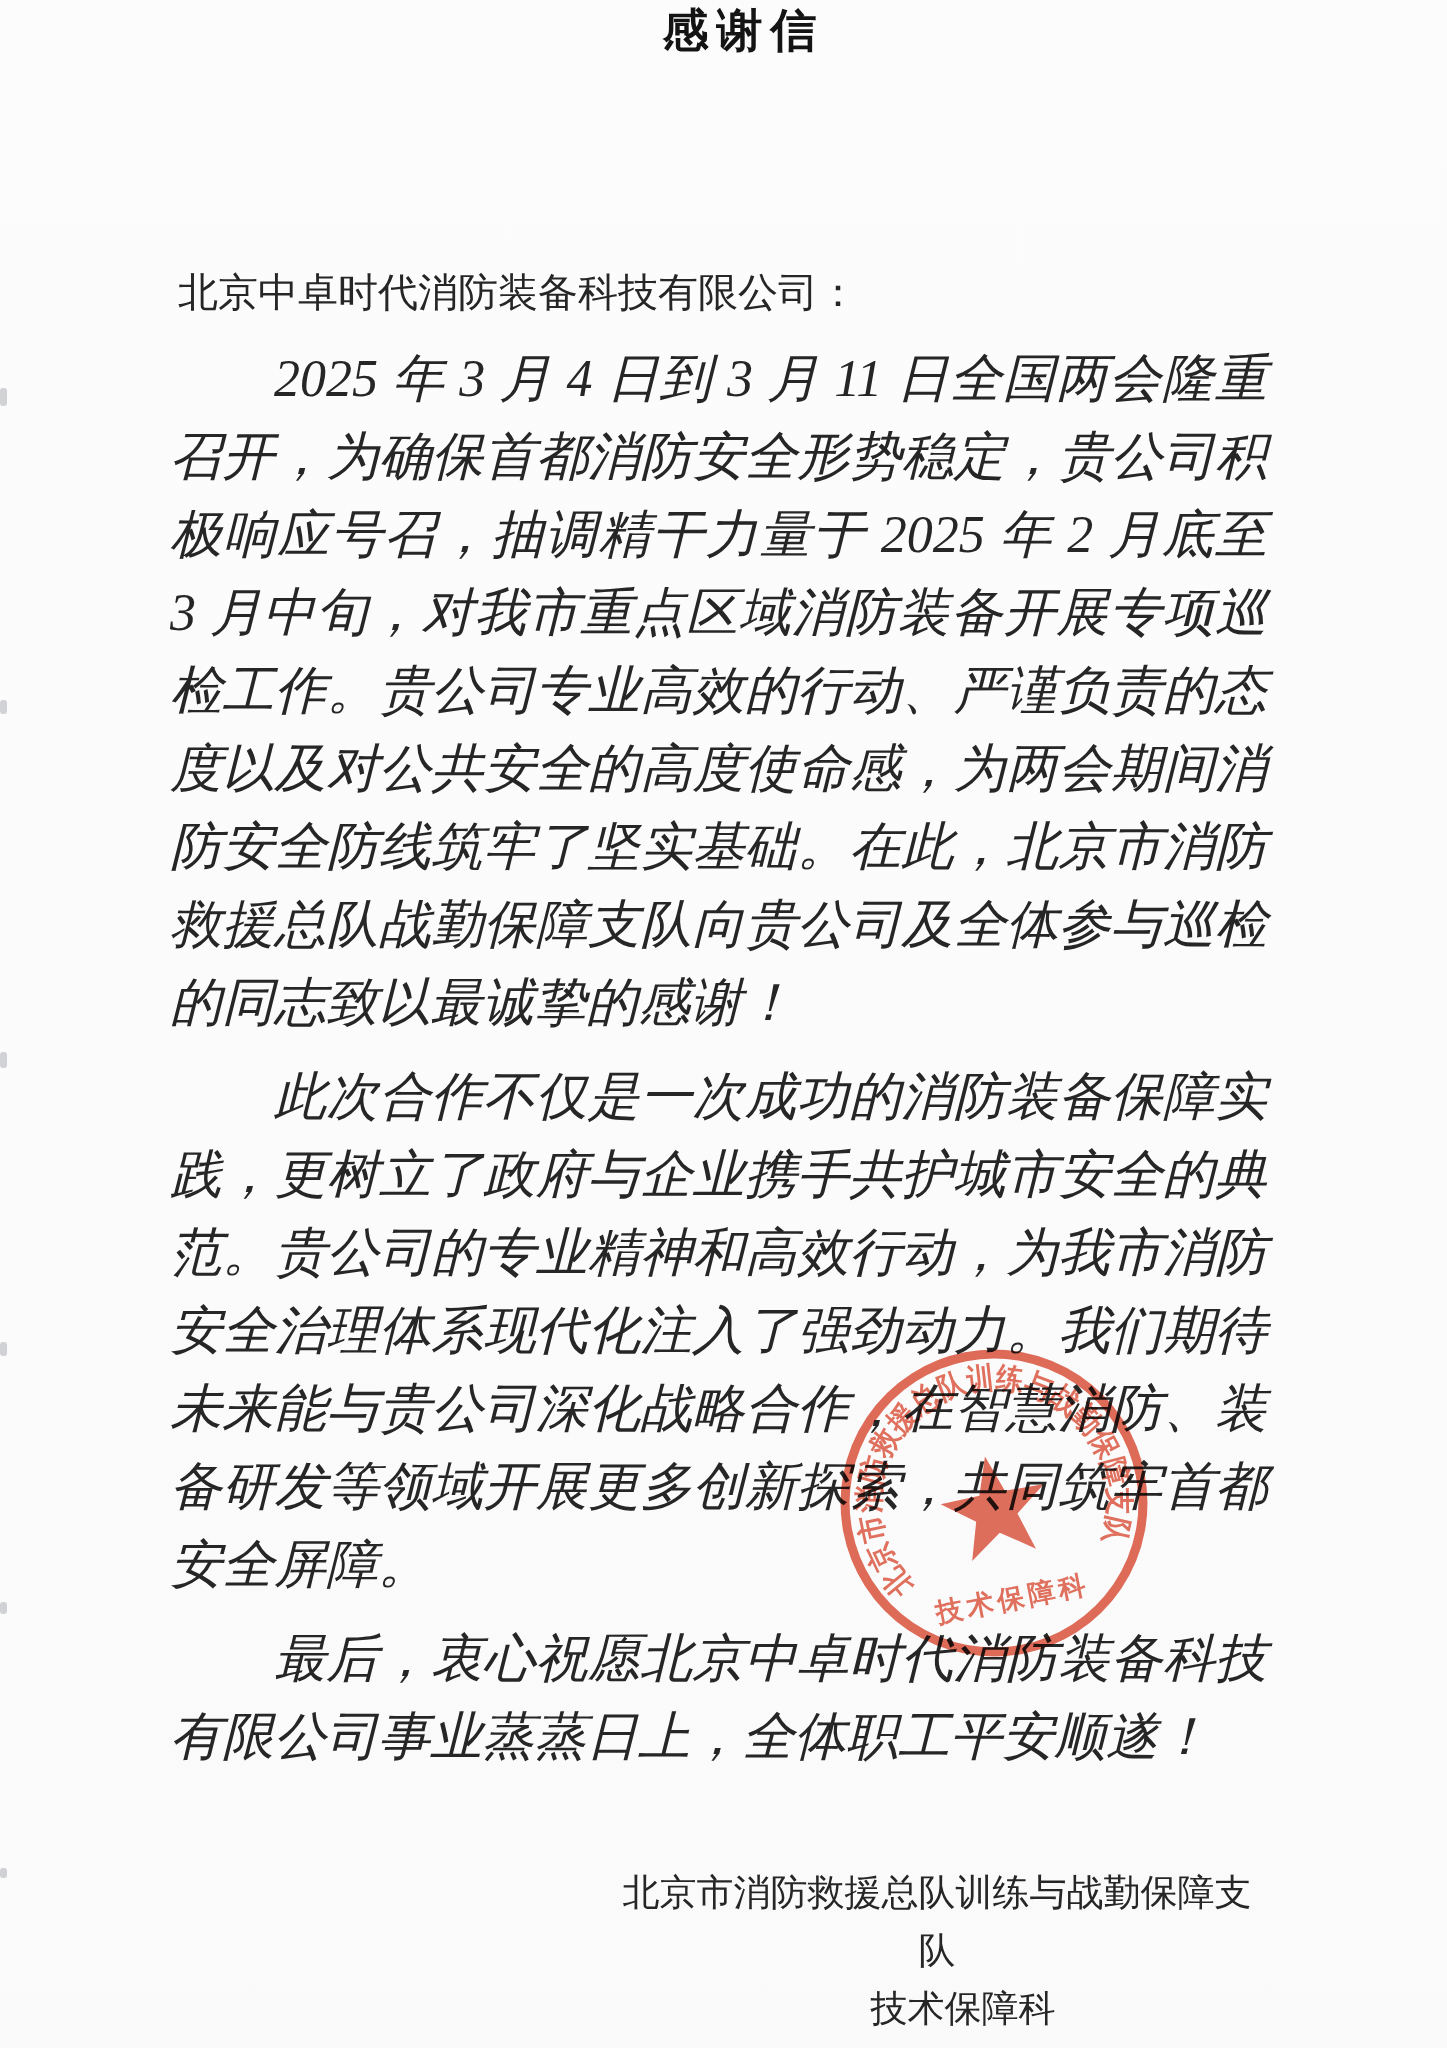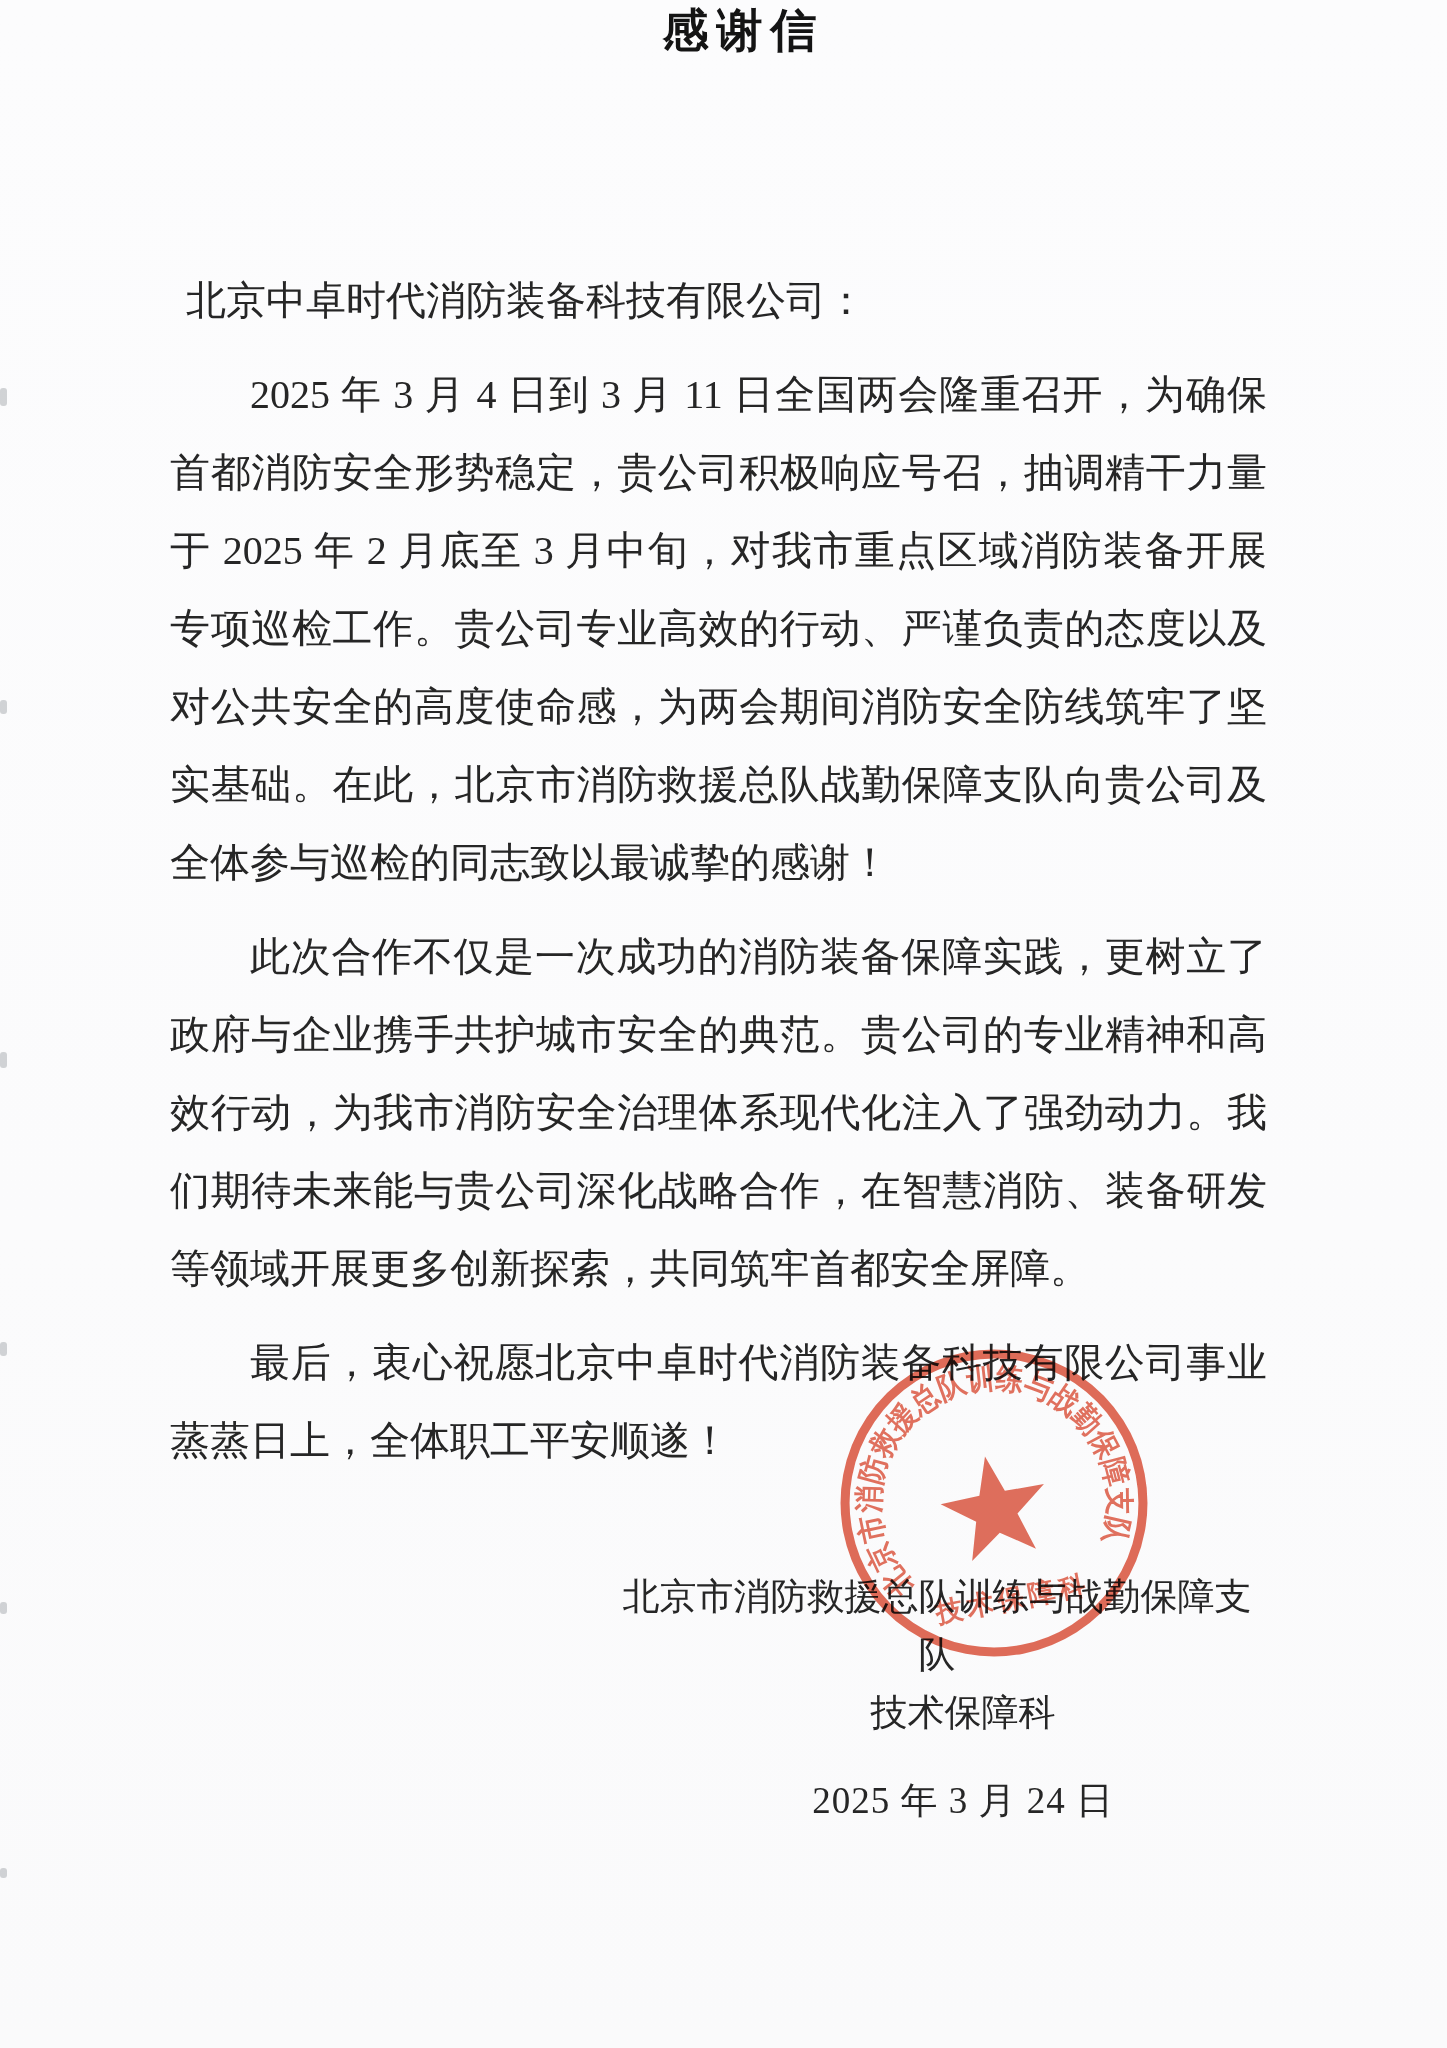--- a/index.html
+++ b/index.html
@@ -11,25 +11,26 @@
     font-family:"Liberation Serif","DejaVu Serif",serif;
     color:#262626;
     padding-left:20px;
   }
   .content{padding:122px 200px 0 150px;}
   .title{
     text-align:center;
     font-size:46px;font-weight:700;letter-spacing:8px;
     margin:0 0 62px 0;color:#141414;
   }
-  .salutation{font-size:40px;line-height:78px;margin:16px;}
+  .salutation{font-size:40px;line-height:78px;margin:8px;}
   .para{
-    font-size:40px;line-height:78px;
+    font-size:52px;line-height:78px;
     text-align:justify;text-indent:2em;
     margin:0 0 16px 0;
+    font-style:italic;
   }
   .para:last-of-type{margin-bottom:0;}
   .signature{
     position:relative;z-index:1;
     width:660px;margin:88px 0 0 auto;
     text-align:center;font-size:37px;line-height:58px;
   }
   .signature .dept,.signature .date{margin-left:52px;}
   .signature .date{letter-spacing:1px;margin-top:30px;}
   

